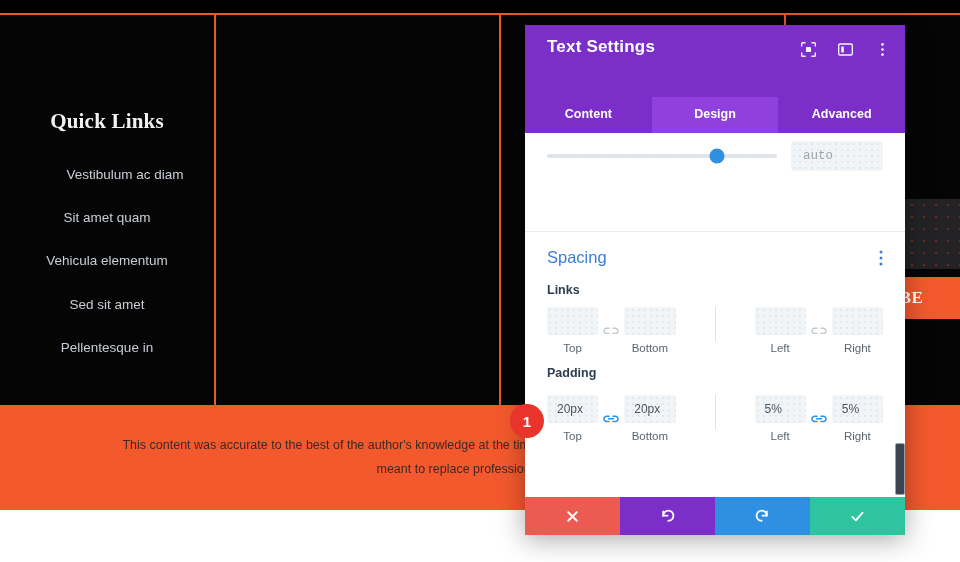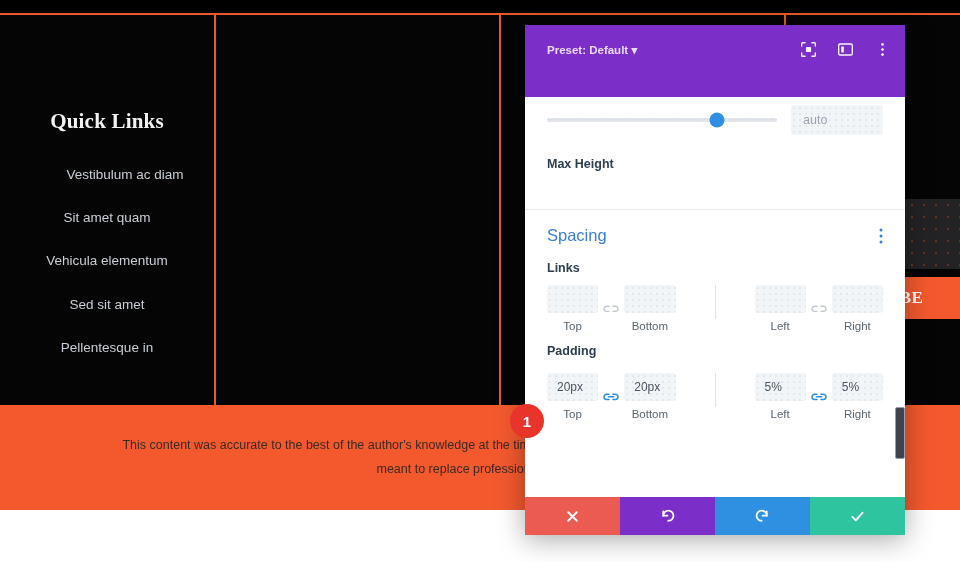--- a/index.html
+++ b/index.html
@@ -151,21 +151,21 @@
   .modal-body {
     flex:1 1 auto; position:relative; background:#fff; overflow:hidden;
   }
 
   .sec { padding:0 22px; }
   .sec-divider { height:1px; background:#e8eaed; margin:18px 0 0 0; }
 
   .field-label {
     font-size:12.5px; font-weight:700; color:#2c3e50; margin-bottom:12px;
   }
-  .slider-row { display:flex; align-items:center; gap:14px; }
+  .slider-row { display:flex; align-items:center; gap:14px;font-family:Liberation Mono, monospace; }
   .track {
     flex:1; height:4px; border-radius:2px; position:relative;
     background:#e2e6ea;
     background-image:radial-gradient(#cfd6dd .7px, transparent .7px);
     background-size:3px 3px;
   }
   .knob {
     position:absolute; top:50%; transform:translate(-50%,-50%);
     width:15px; height:15px; border-radius:50%; background:#2f8fe0;
   }
@@ -278,55 +278,56 @@
     <div class="disclaimer-right">
       <span>nigrationl</span>
     </div>
 
     <div class="site-bottom-white"></div>
   </div>
 
   <div class="modal">
 
     <div class="modal-header">
-      <div class="modal-preset">
-        <span>Preset: Default</span>
-        <span>▾</span>
-      </div>
+      <div class="modal-title">Text Settings</div>
       <div class="hdr-icons">
         <svg class="ic" viewBox="0 0 20 20">
           <path d="M2 6V3a1 1 0 011-1h3M18 6V3a1 1 0 00-1-1h-3M2 14v3a1 1 0 001 1h3M18 14v3a1 1 0 01-1 1h-3" fill="none" stroke="#fff" stroke-width="1.6" stroke-linecap="round"></path>
           <rect x="7" y="7" width="6" height="6" rx="1" fill="#fff"></rect>
         </svg>
         <svg class="ic" viewBox="0 0 20 20">
           <rect x="2" y="3.5" width="16" height="13" rx="1.5" fill="none" stroke="#fff" stroke-width="1.6"></rect>
           <rect x="5" y="6.5" width="3" height="7" fill="#fff"></rect>
         </svg>
         <svg class="ic" viewBox="0 0 20 20">
           <circle cx="10" cy="4" r="1.6" fill="#fff"></circle>
           <circle cx="10" cy="10" r="1.6" fill="#fff"></circle>
           <circle cx="10" cy="16" r="1.6" fill="#fff"></circle>
         </svg>
       </div>
     </div>
 
+    <div class="tabs">
+      <div class="tab">Content</div>
+      <div class="tab active">Design</div>
+      <div class="tab">Advanced</div>
+    </div>
 
     <div class="modal-body">
 
       <div class="sec" style="padding-top:8px;">
         <div class="slider-row">
           <div class="track">
             <div class="knob" style="left:74%;"></div>
           </div>
           <div class="numbox">auto</div>
         </div>
 
         <div style="height:22px;"></div>
 
-        <div class="field-label">Max Height</div>
       </div>
 
       <div class="sec-divider" style="margin-top:38px;"></div>
 
       <div class="sec" style="padding-top:16px;">
         <div class="sec-title">
           <span>Spacing</span>
           <svg class="dots-blue" viewBox="0 0 4 16">
             <circle cx="2" cy="2" r="1.5" fill="#3a7fd5"></circle>
             <circle cx="2" cy="8" r="1.5" fill="#3a7fd5"></circle>

